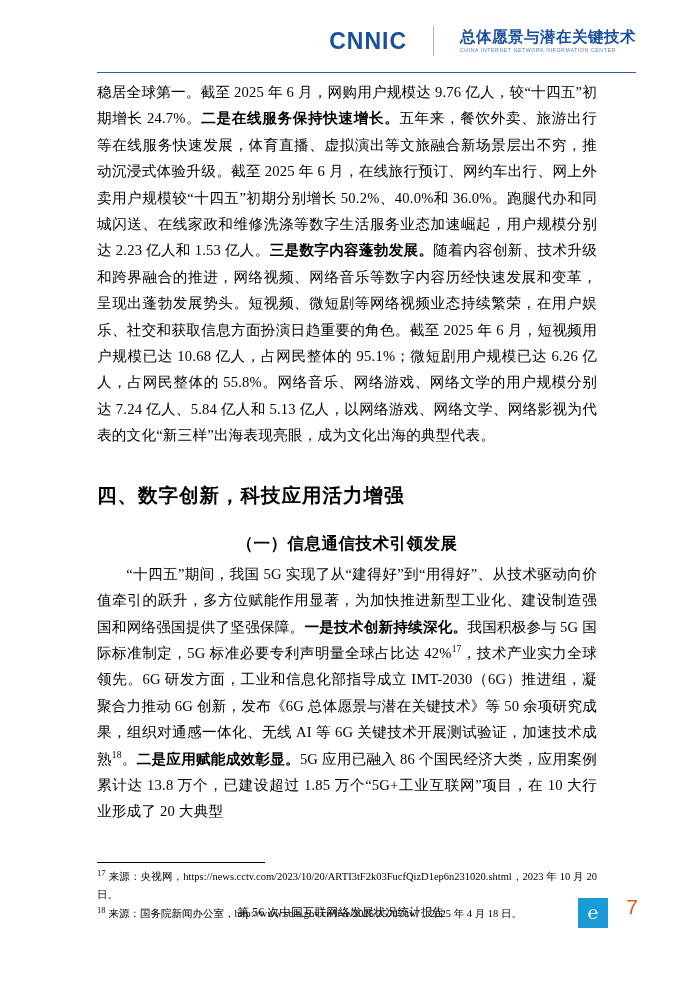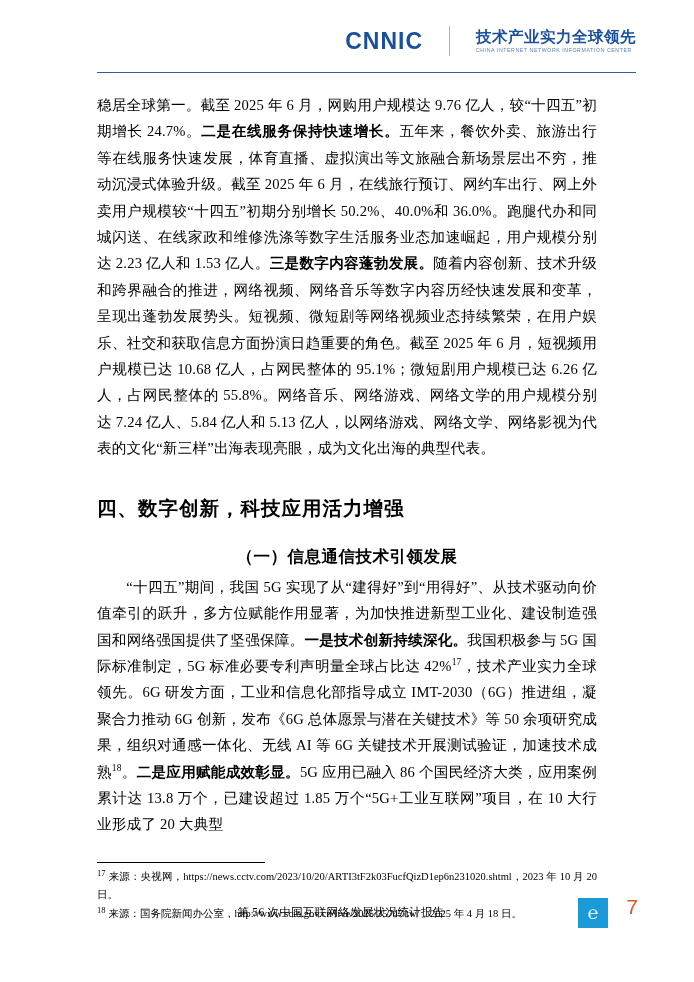--- a/index.html
+++ b/index.html
@@ -68,21 +68,21 @@
     top: 72px;
     left: 97px;
     right: 58px;
     height: 1px;
     background: #2e5ea6;
   }
 
   
   .content {
     position: absolute;
-    top: 92px;
+    top: 79px;
     left: 97px;
     width: 500px;
   }
   p.para {
     margin: 0;
     font-size: 14.6px;
     line-height: 26.4px;
     text-align: justify;
     text-justify: inter-ideograph;
     letter-spacing: 0.2px;
@@ -185,21 +185,21 @@
 <body>
 
 <div class="page">
 
   <div class="header">
     <div class="cnnic-logo">
       <span>CNNIC</span>
     </div>
     <div class="header-divider"></div>
     <div class="header-cn">
-      <div class="cn-main">技术产业实力全球领先</div>
+      <div class="cn-main">总体愿景与潜在关键技术</div>
       <div class="cn-sub">CHINA INTERNET NETWORK INFORMATION CENTER</div>
     </div>
   </div>
   <div class="header-rule"></div>
 
   <div class="content">
 
     <p class="para"><span>稳居全球第一。截至 2025 年 6 月，网购用户规模达 9.76 亿人，较“十四五”初期增长 24.7%。</span><span class="b">二是在线服务保持快速增长。</span><span>五年来，餐饮外卖、旅游出行等在线服务快速发展，体育直播、虚拟演出等文旅融合新场景层出不穷，推动沉浸式体验升级。截至 2025 年 6 月，在线旅行预订、网约车出行、网上外卖用户规模较“十四五”初期分别增长 50.2%、40.0%和 36.0%。跑腿代办和同城闪送、在线家政和维修洗涤等数字生活服务业态加速崛起，用户规模分别达 2.23 亿人和 1.53 亿人。</span><span class="b">三是数字内容蓬勃发展。</span><span>随着内容创新、技术升级和跨界融合的推进，网络视频、网络音乐等数字内容历经快速发展和变革，呈现出蓬勃发展势头。短视频、微短剧等网络视频业态持续繁荣，在用户娱乐、社交和获取信息方面扮演日趋重要的角色。截至 2025 年 6 月，短视频用户规模已达 10.68 亿人，占网民整体的 95.1%；微短剧用户规模已达 6.26 亿人，占网民整体的 55.8%。网络音乐、网络游戏、网络文学的用户规模分别达 7.24 亿人、5.84 亿人和 5.13 亿人，以网络游戏、网络文学、网络影视为代表的文化“新三样”出海表现亮眼，成为文化出海的典型代表。</span></p>
 
     <h2 class="sec-title">四、数字创新，科技应用活力增强</h2>

